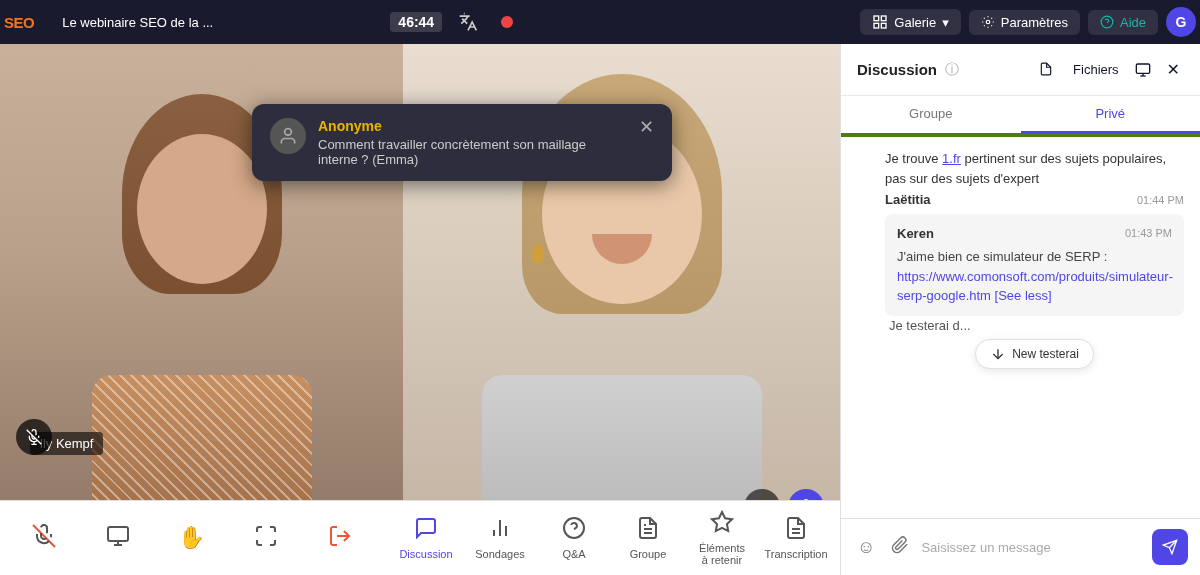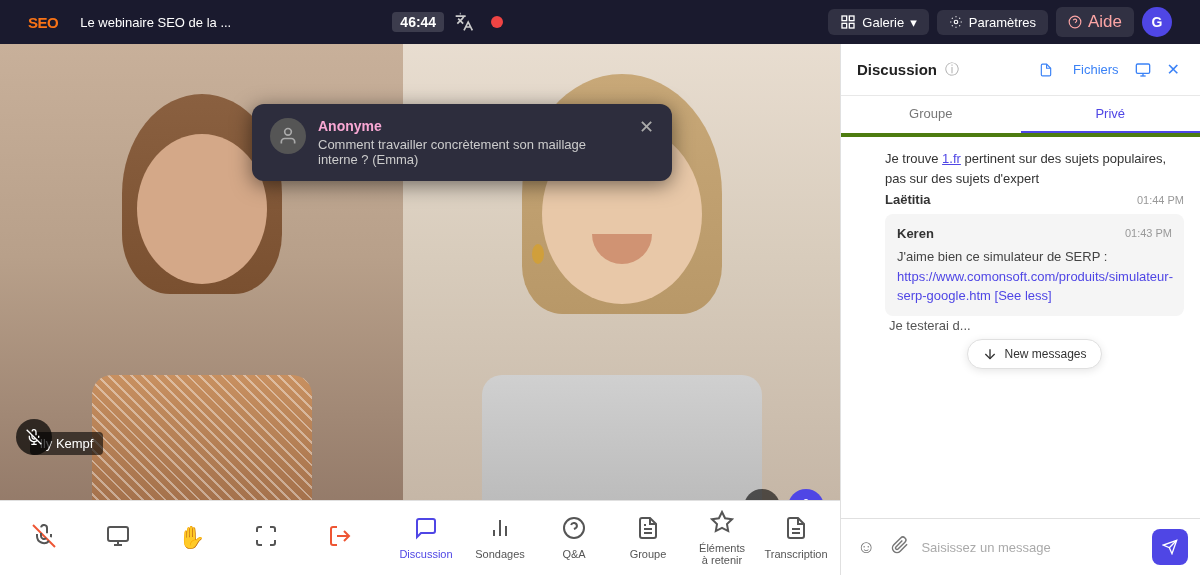--- a/index.html
+++ b/index.html
@@ -12,22 +12,22 @@
       display: flex;
       flex-direction: column;
     }
 
     
     .topbar {
       height: 44px;
       background: #1a1a2e;
       display: flex;
       align-items: center;
-      padding: 0 28px;
-      gap: 6px;
+      padding: 0 4px;
+      gap: 12px;
       flex-shrink: 0;
     }
     .topbar-logo {
       color: #f97316;
       font-weight: 800;
       font-size: 15px;
       letter-spacing: -0.5px;
     }
     .topbar-title {
       color: #fff;
@@ -79,22 +79,22 @@
       padding: 5px 12px;
       border-radius: 6px;
       cursor: pointer;
       display: flex;
       align-items: center;
       gap: 6px;
     }
     .topbar-aide-btn {
       background: rgba(255,255,255,0.1);
       border: none;
-      color: #fca5a5;
-      font-size: 17px;
+      color: #14b8a6;
+      font-size: 13px;
       padding: 5px 12px;
       border-radius: 6px;
       cursor: pointer;
       display: flex;
       align-items: center;
       gap: 6px;
     }
     .topbar-avatar {
       width: 30px;
       height: 30px;
@@ -146,21 +146,21 @@
       background: #555;
       flex-shrink: 0;
       display: flex;
       align-items: center;
       justify-content: center;
       color: #aaa;
       font-size: 16px;
     }
     .notif-content { flex: 1; }
     .notif-name {
-      color: #f9a8d4;
+      color: #eab308;
       font-size: 14px;
       font-weight: 600;
       margin-bottom: 3px;
     }
     .notif-message {
       color: #ccc;
       font-size: 13px;
     }
     .notif-close {
       background: none;
@@ -299,26 +299,26 @@
       font-size: 14px;
     }
     .sidebar-header-actions {
       display: flex;
       align-items: center;
       gap: 8px;
     }
     .sidebar-header-btn {
       background: none;
       border: none;
-      color: #3b82f6;
+      color: #0f172a;
       font-size: 16px;
       cursor: pointer;
       padding: 4px;
       display: flex;
-      align-items: center;
+      align-items: flex-start;
       gap: 20px;
     }
     .sidebar-header-btn span {
       font-size: 13px;
     }
 
     
     .sidebar-tabs {
       display: flex;
       border-bottom: 4px solid #4d7c0f;
@@ -750,21 +750,21 @@
         </div>
       </div>
 
       <div class="partial-msg">Je testerai d...</div>
 
       <div class="new-messages-banner">
         <svg width="16" height="16" viewBox="0 0 24 24" fill="none" stroke="currentColor" stroke-width="2">
           <line x1="12" y1="5" x2="12" y2="19"></line>
           <polyline points="19 12 12 19 5 12"></polyline>
         </svg>
-        <span>New messages</span>
+        <span>New testerai</span>
       </div>
     </div>
 
     <div class="chat-input-area">
       <button class="chat-input-icon-btn">☺</button>
       <button class="chat-input-icon-btn">
         <svg width="18" height="18" viewBox="0 0 24 24" fill="none" stroke="currentColor" stroke-width="2">
           <path d="M21.44 11.05l-9.19 9.19a6 6 0 01-8.49-8.49l9.19-9.19a4 4 0 015.66 5.66l-9.2 9.19a2 2 0 01-2.83-2.83l8.49-8.48"></path>
         </svg>
       </button>

